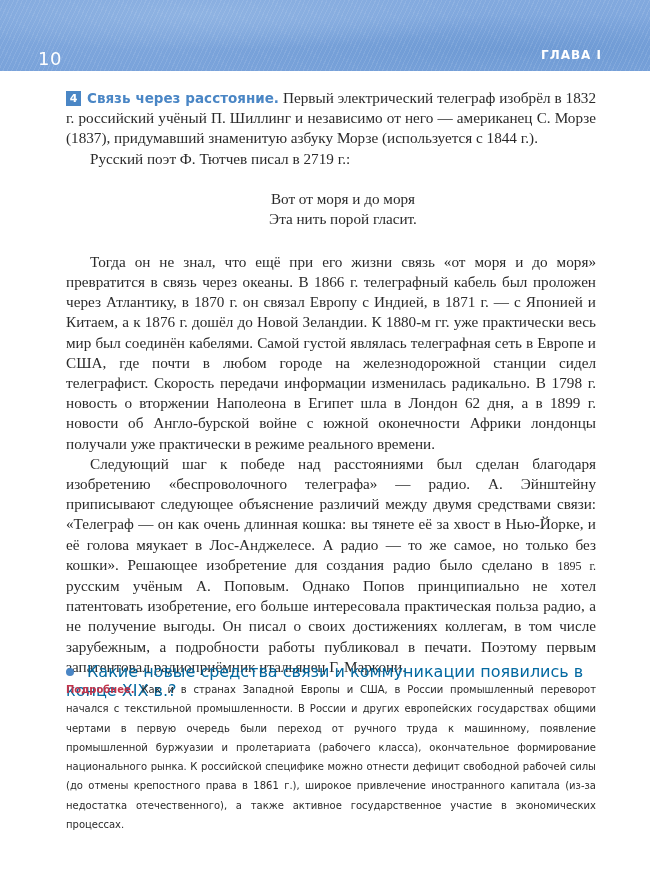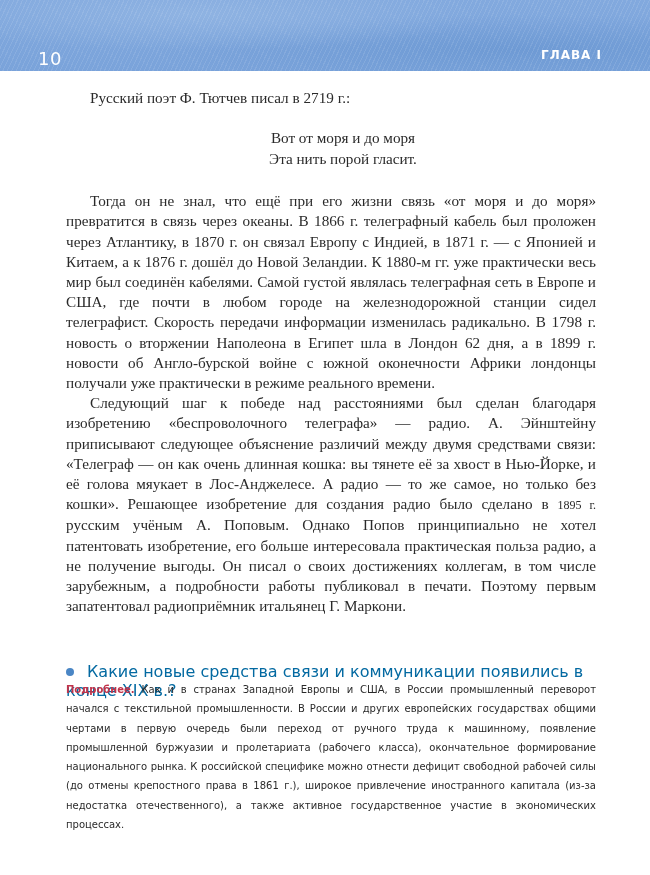--- a/index.html
+++ b/index.html
@@ -67,20 +67,21 @@
   </style>
 </head>
 <body>
 
 <div class="header-band">
   <span class="page-number">10</span>
   <span class="chapter-label">ГЛАВА I</span>
 </div>
 
 <div class="content">
+  <p><span class="badge">4</span><span class="section-title">Связь через расстояние.</span><span> Первый электрический телеграф изобрёл в 1832 г. российский учёный П. Шиллинг и независимо от него — американец С. Морзе (1837), придумавший знаменитую азбуку Морзе (используется с 1844 г.).</span></p>
   <p class="indent">Русский поэт Ф. Тютчев писал в 2719 г.:</p>
   <div class="poem">
     <div>Вот от моря и до моря</div>
     <div>Эта нить порой гласит.</div>
   </div>
   <p class="indent">Тогда он не знал, что ещё при его жизни связь «от моря и до моря» превратится в связь через океаны. В 1866 г. телеграфный кабель был проложен через Атлантику, в 1870 г. он связал Европу с Индией, в 1871 г. — с Японией и Китаем, а к 1876 г. дошёл до Новой Зеландии. К 1880-м гг. уже практически весь мир был соединён кабелями. Самой густой являлась телеграфная сеть в Европе и США, где почти в любом городе на железнодорожной станции сидел телеграфист. Скорость передачи информации изменилась радикально. В 1798 г. новость о вторжении Наполеона в Египет шла в Лондон 62 дня, а в 1899 г. новости об Англо-бурской войне с южной оконечности Африки лондонцы получали уже практически в режиме реального времени.</p>
   <p class="indent"><span>Следующий шаг к победе над расстояниями был сделан благодаря изобретению «беспроволочного телеграфа» — радио. А. Эйнштейну приписывают следующее объяснение различий между двумя средствами связи: «Телеграф — он как очень длинная кошка: вы тянете её за хвост в Нью-Йорке, и её голова мяукает в Лос-Анджелесе. А радио — то же самое, но только без кошки». Решающее изобретение для создания радио было сделано в </span><span class="bold-year">1895 г.</span><span> русским учёным А. Поповым. Однако Попов принципиально не хотел патентовать изобретение, его больше интересовала практическая польза радио, а не получение выгоды. Он писал о своих достижениях коллегам, в том числе зарубежным, а подробности работы публиковал в печати. Поэтому первым запатентовал радиоприёмник итальянец Г. Маркони.</span></p>
 </div>
 
 <div class="question">

